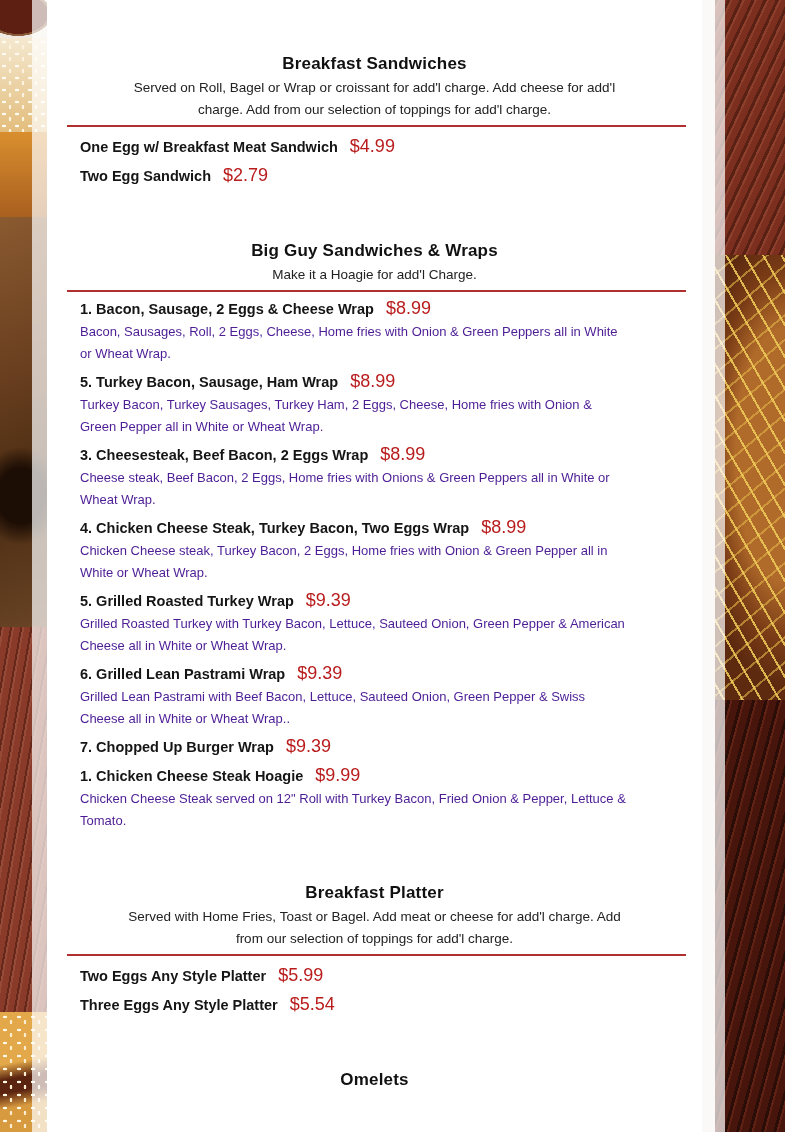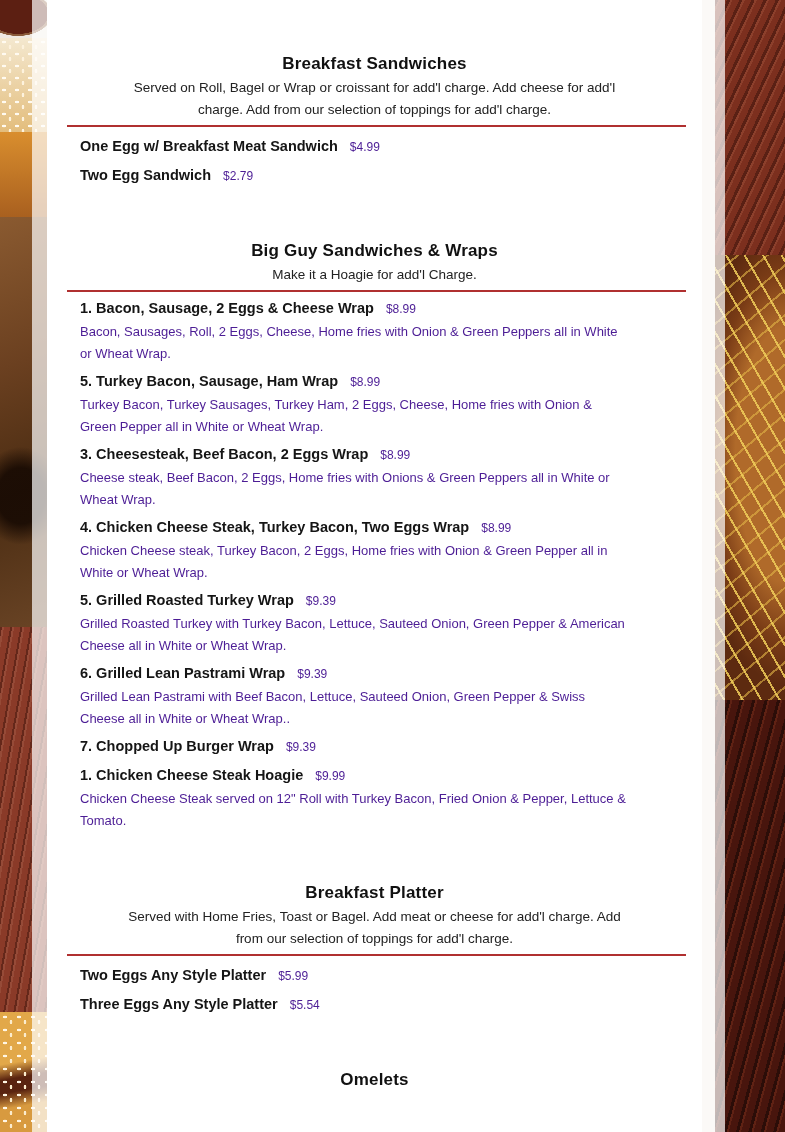--- a/index.html
+++ b/index.html
@@ -75,21 +75,21 @@
   }
   .section-desc {
     margin: 2px auto 0; max-width: 500px;
     font-size: 13.5px; line-height: 22px; text-align: center; color: #222;
   }
   .divider { border: 0; border-top: 2px solid #b03030; margin: 4px 16px 0 20px; }
   .items { margin-top: 5px; padding: 0 17px 0 33px; }
 
   .item-row { display: flex; align-items: baseline; line-height: 28px; }
   .item-name { font-size: 14.5px; font-weight: 700; color: #151515; }
-  .item-price { font-size: 12px; font-weight: 400; color: #4c1d95; white-space: nowrap; padding-left: 12px; }
+  .item-price { font-size: 18px; font-weight: 400; color: #b91c1c; white-space: nowrap; padding-left: 12px; }
   .item.has-desc { margin-bottom: 5px; }
   .item.has-desc .item-row { line-height: 23px; }
   .item-desc { margin: 0; max-width: 550px; font-size: 13px; line-height: 22px; color: #4c1d95; }
 </style>
 </head>
 <body>
 
 <div class="photo-strip left">
   <div class="seg pl-top"></div>
   <div class="seg pl-seedbread"></div>

